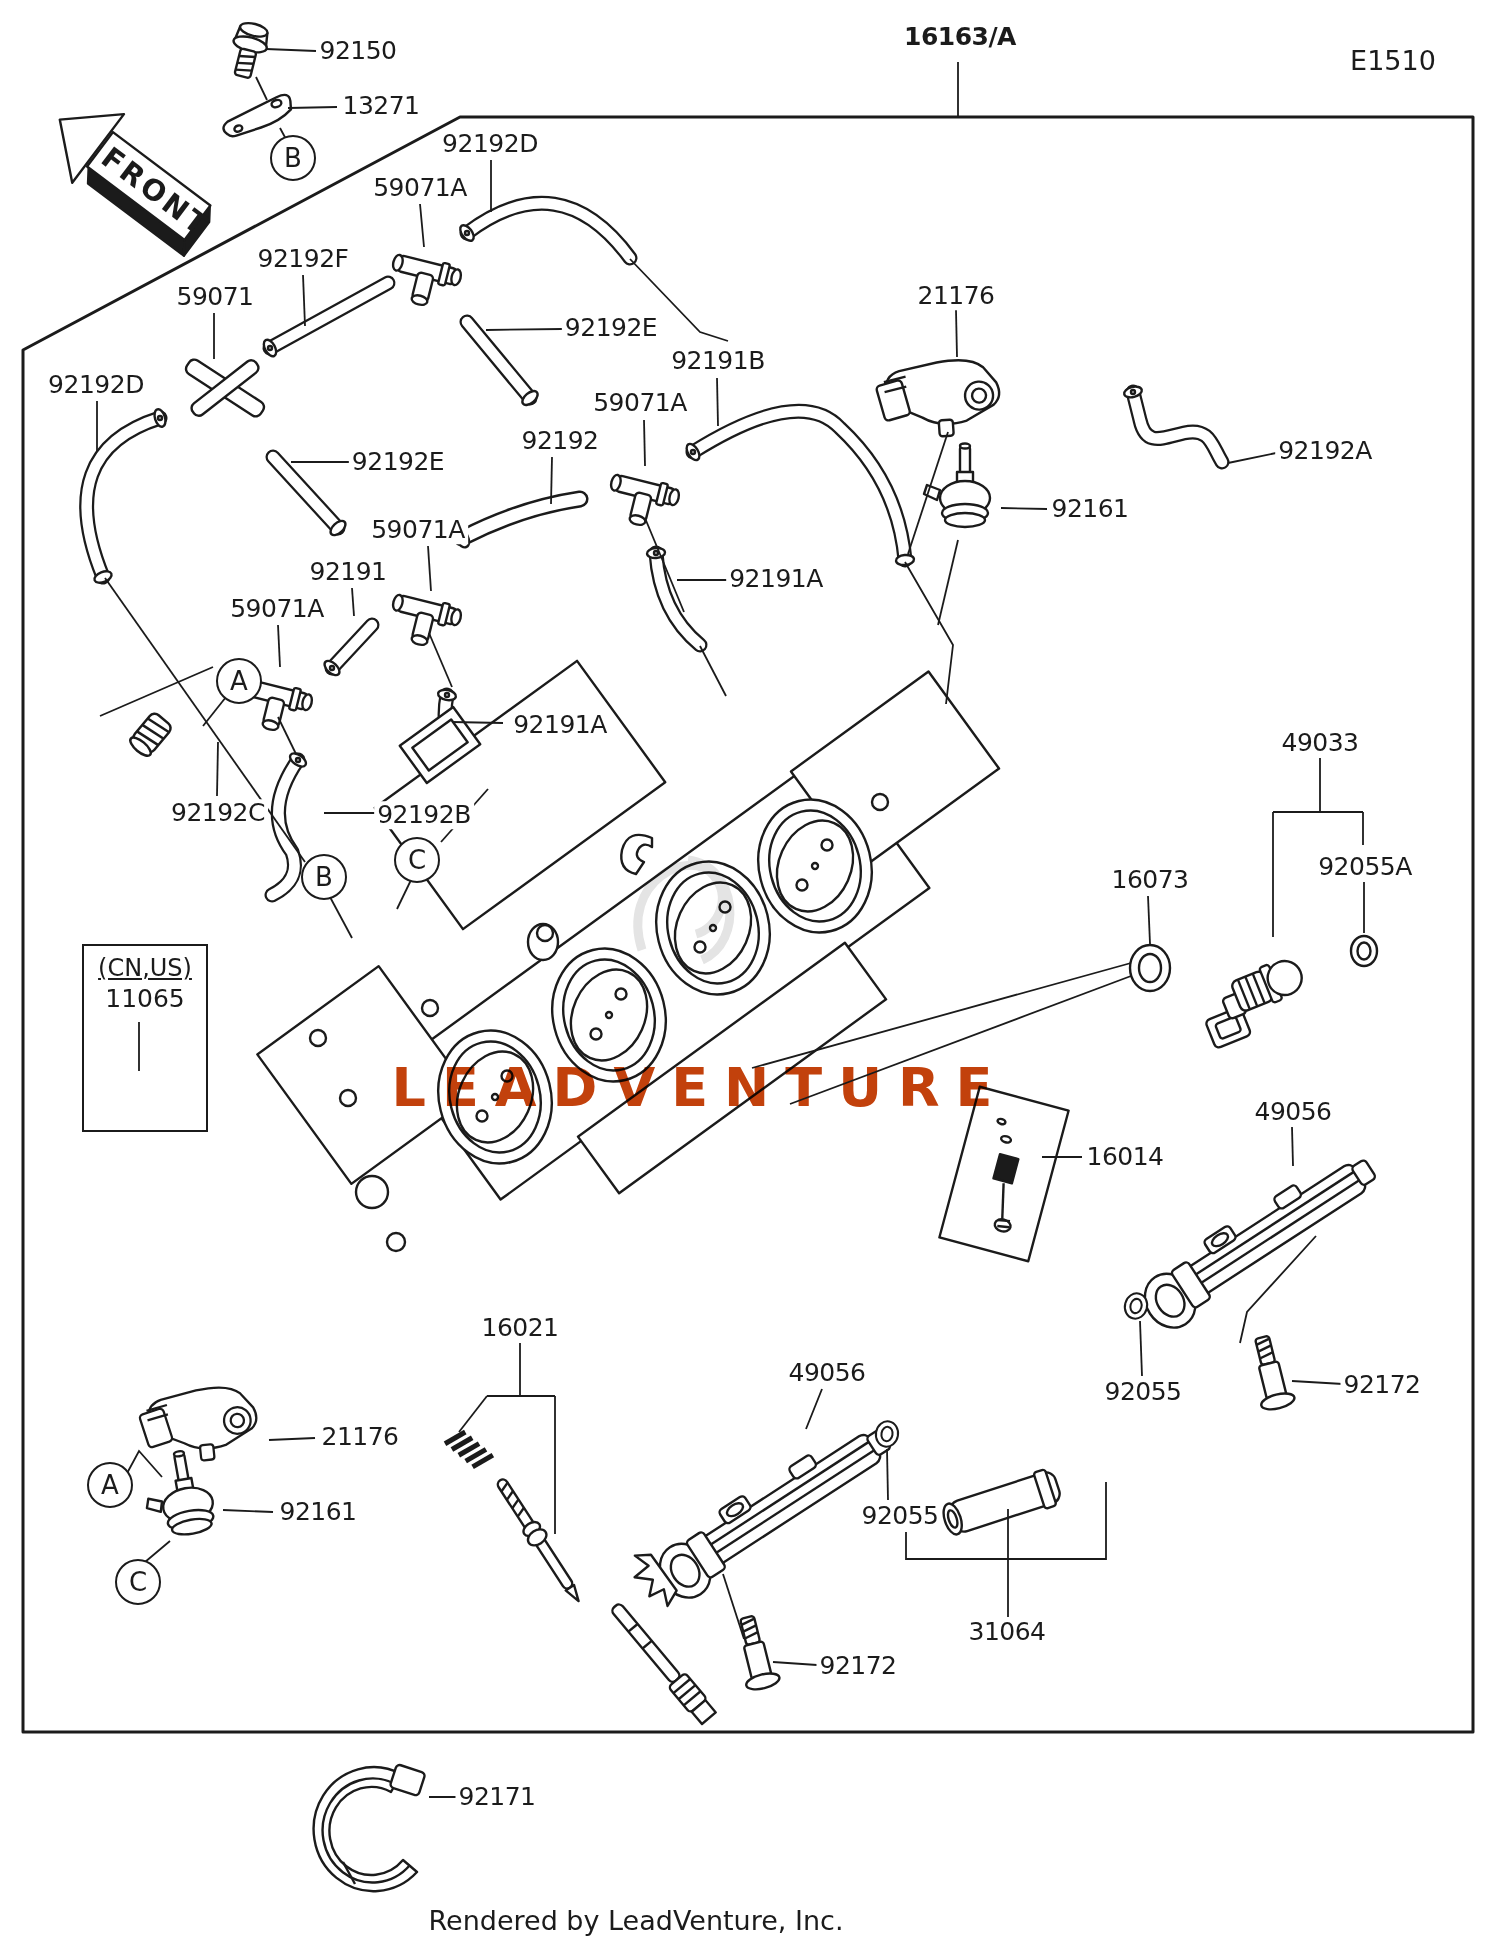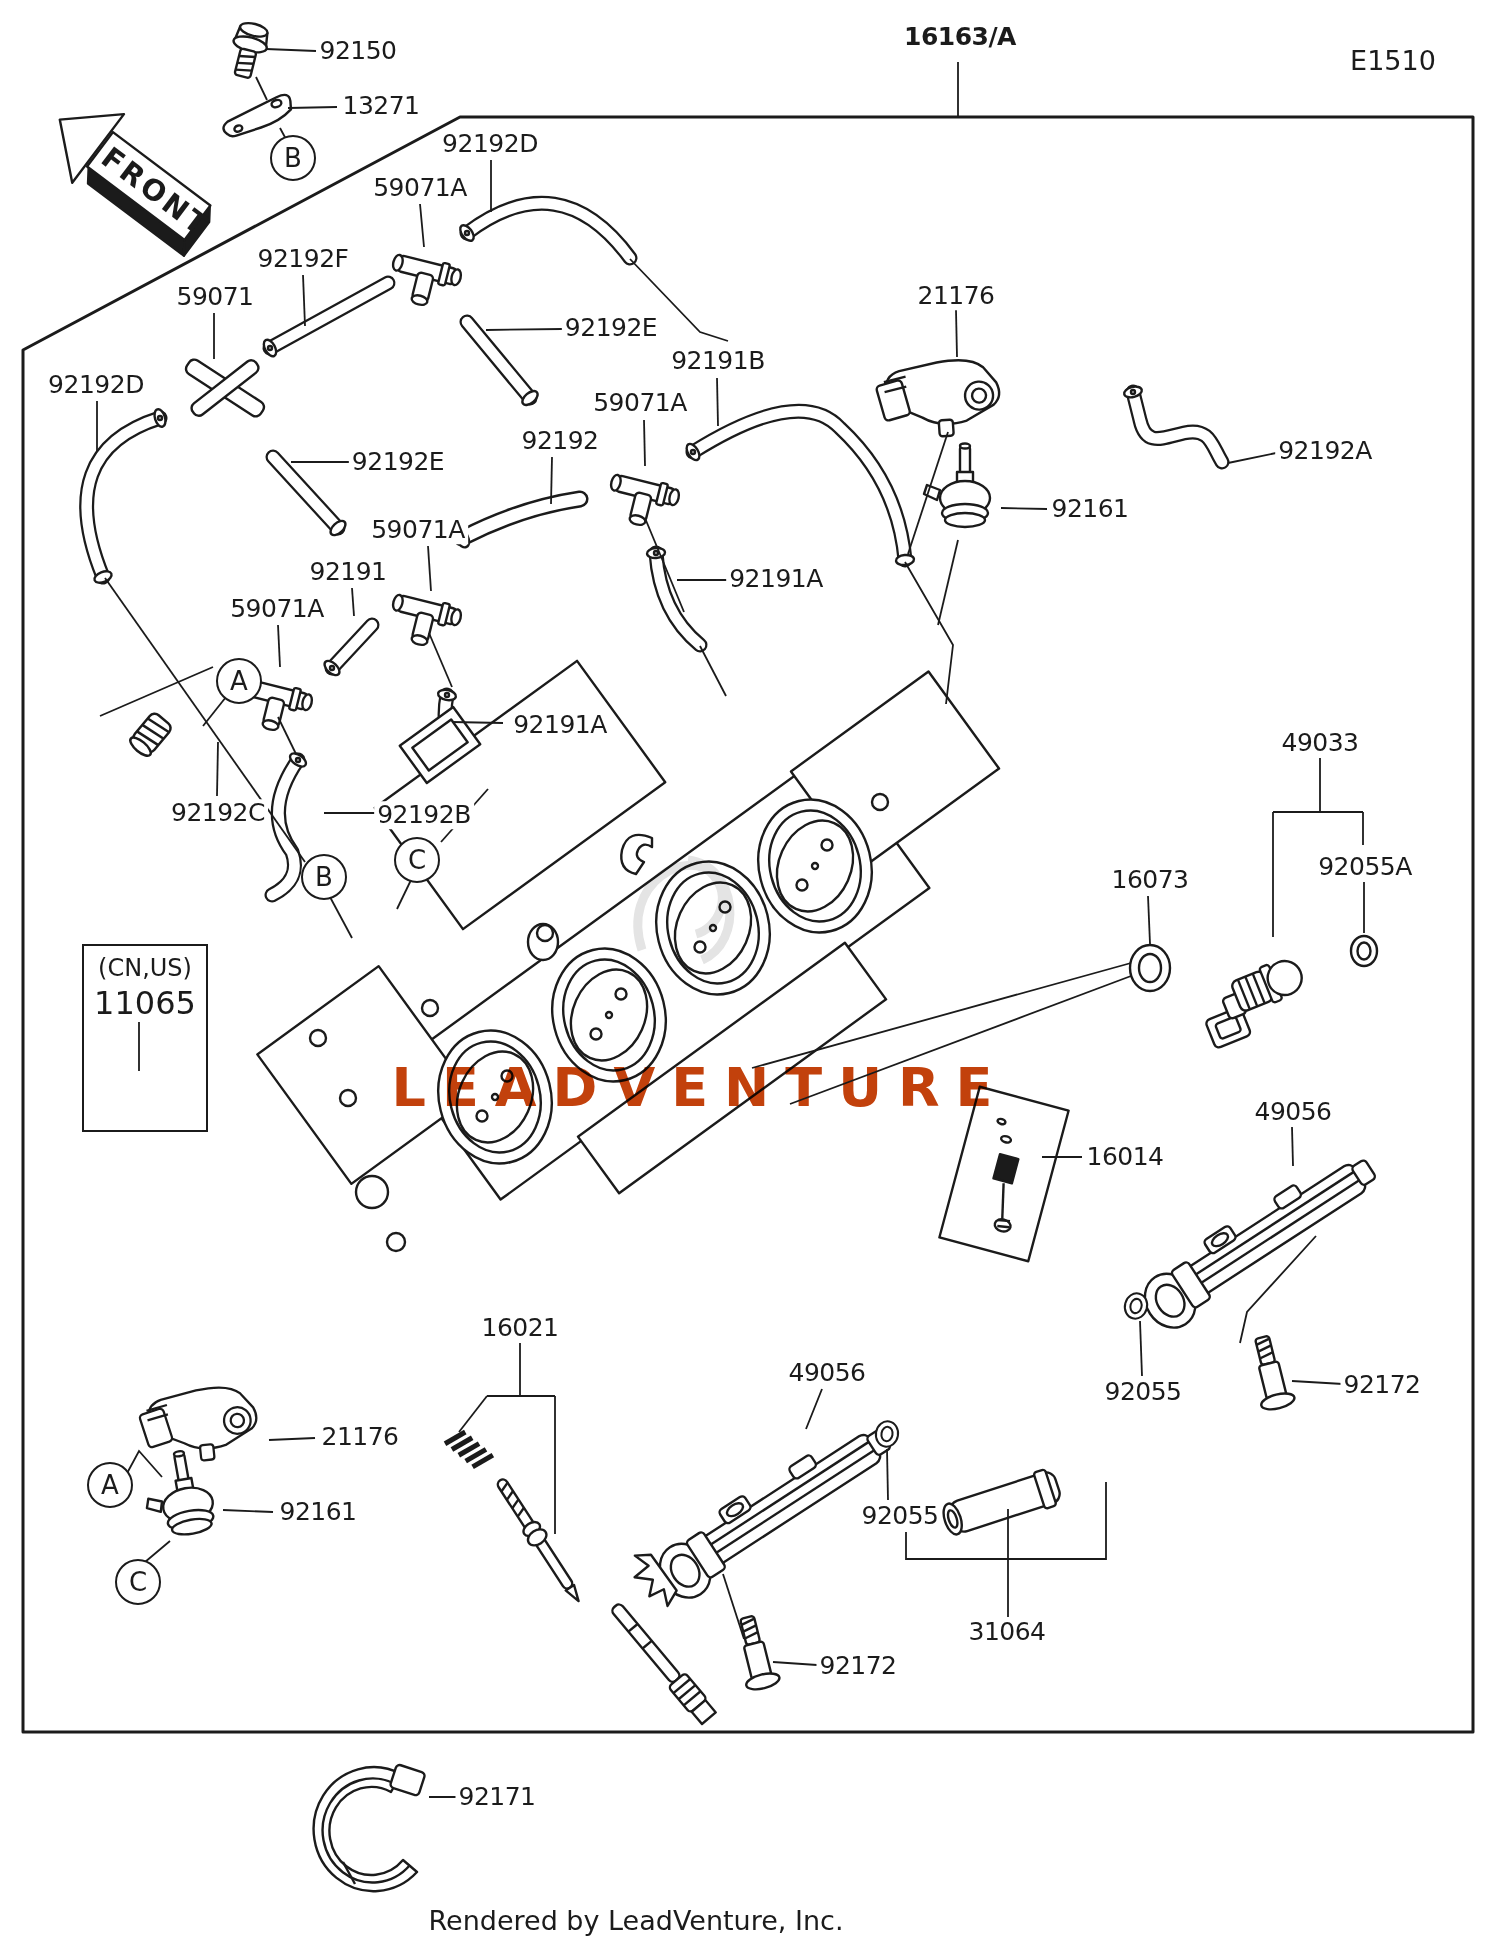--- a/index.html
+++ b/index.html
@@ -13,22 +13,22 @@
   #wm-logo{position:absolute;left:598px;top:838px;mix-blend-mode:multiply;z-index:3;}
   #leads{z-index:4;}
   .callout{position:absolute;transform:translate(-50%,-50%);font-size:25px;letter-spacing:-0.5px;
            background:#fff;padding:0 3px;white-space:nowrap;z-index:5;line-height:1.1;}
   .bubble{position:absolute;width:42px;height:42px;border:2.5px solid #1b1b1b;border-radius:50%;
           display:flex;align-items:center;justify-content:center;font-size:26px;background:#fff;
           transform:translate(-50%,-50%);z-index:5;}
   #page-code{position:absolute;left:1393px;top:60px;transform:translate(-50%,-50%);font-size:27px;z-index:5;}
   #inset-box{position:absolute;left:82px;top:944px;width:122px;height:184px;border:2.5px solid #1b1b1b;
              text-align:center;z-index:2;background:#fff;}
-  #inset-box .l1{display:block;margin-top:8px;font-size:24px;}
-  #inset-box .l2{display:block;margin-top:2px;font-size:32px;}
+  #inset-box .l1{display:block;margin-top:8px;font-size:24px;text-decoration:underline;}
+  #inset-box .l2{display:block;margin-top:2px;font-size:25px;}
   #footer{position:absolute;left:636px;top:1920px;transform:translate(-50%,-50%);font-size:27px;z-index:5;}
   polyline.leader{fill:none;stroke:#1b1b1b;stroke-width:1.8;}
   .tubeO{fill:none;stroke:#1b1b1b;stroke-width:15;stroke-linecap:round;}
   .tubeI{fill:none;stroke:#fff;stroke-width:10.5;stroke-linecap:round;}
   .tubeOx{fill:none;stroke:#1b1b1b;stroke-width:17;stroke-linecap:round;}
   .tubeIx{fill:none;stroke:#fff;stroke-width:12;stroke-linecap:round;}
   .dk{fill:#1b1b1b;stroke:#1b1b1b;}
   .nf{fill:none;}
 </style>
 </head>

